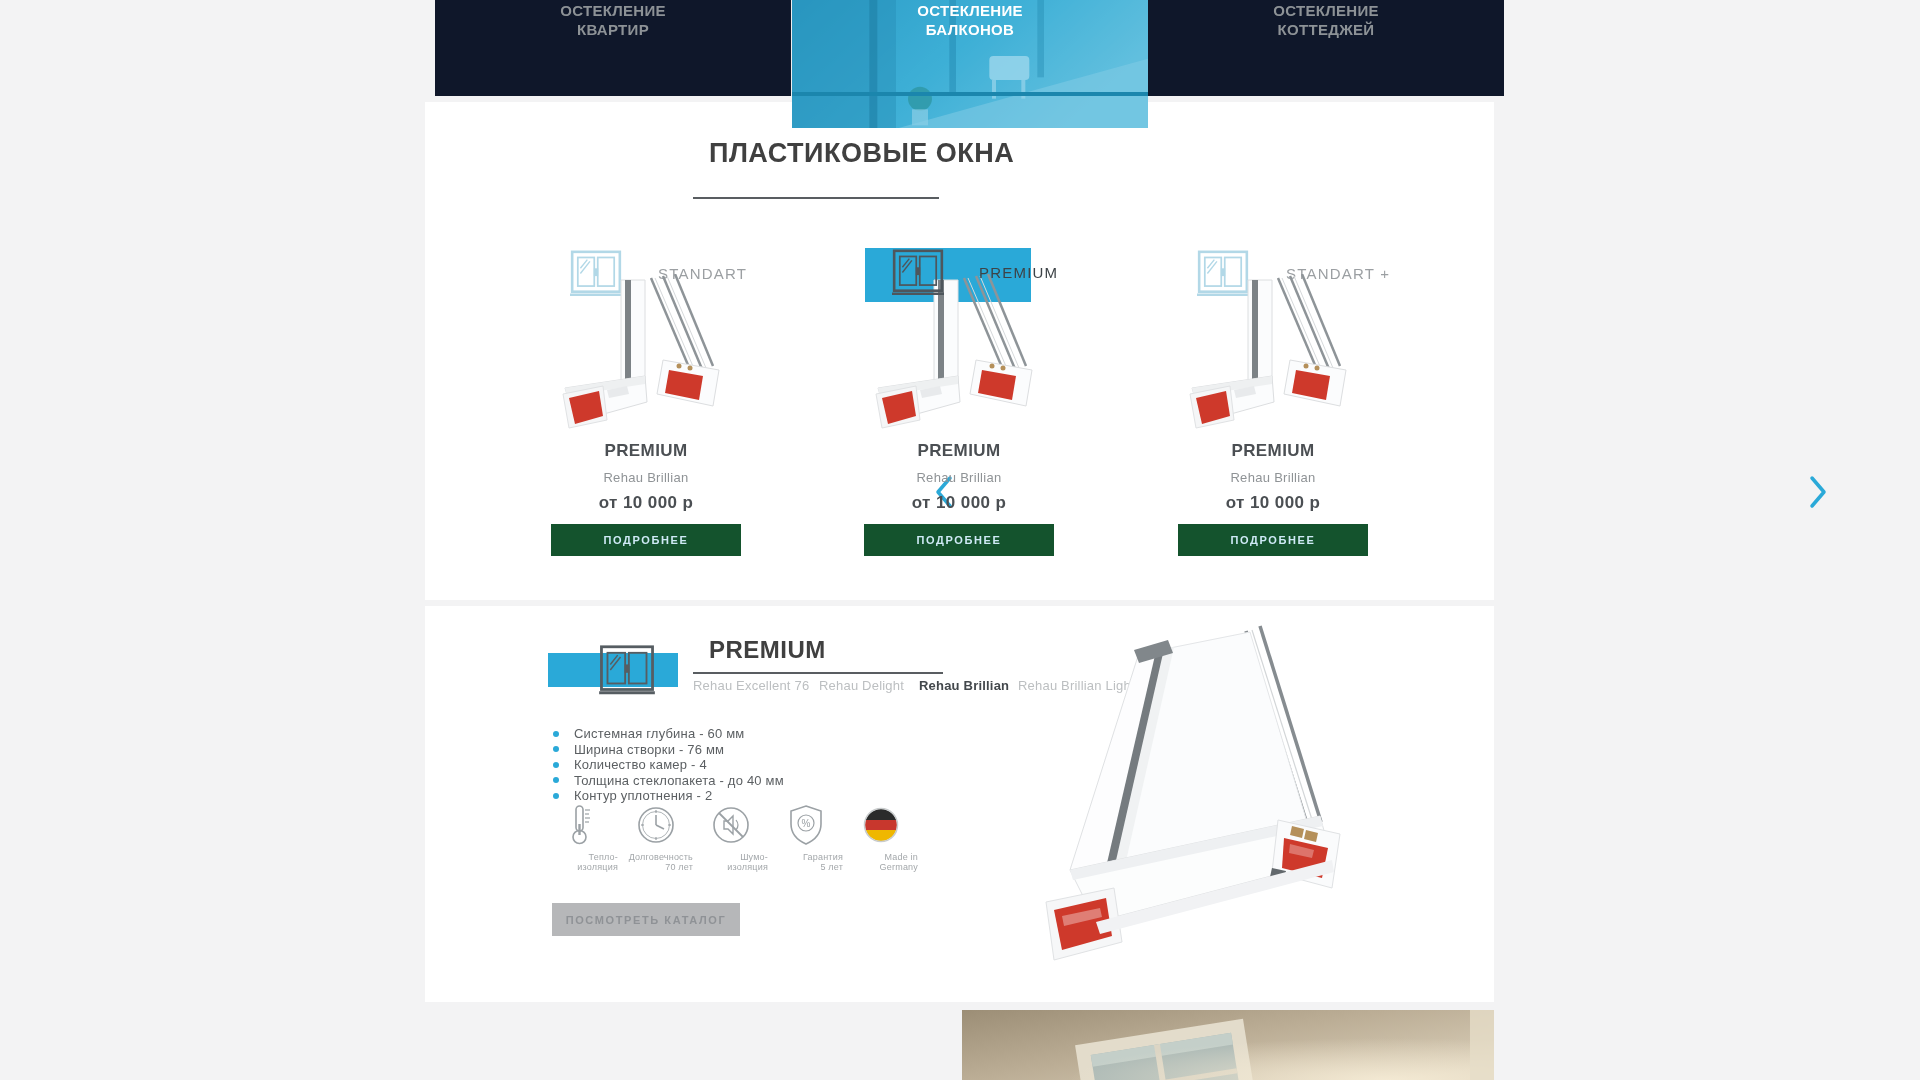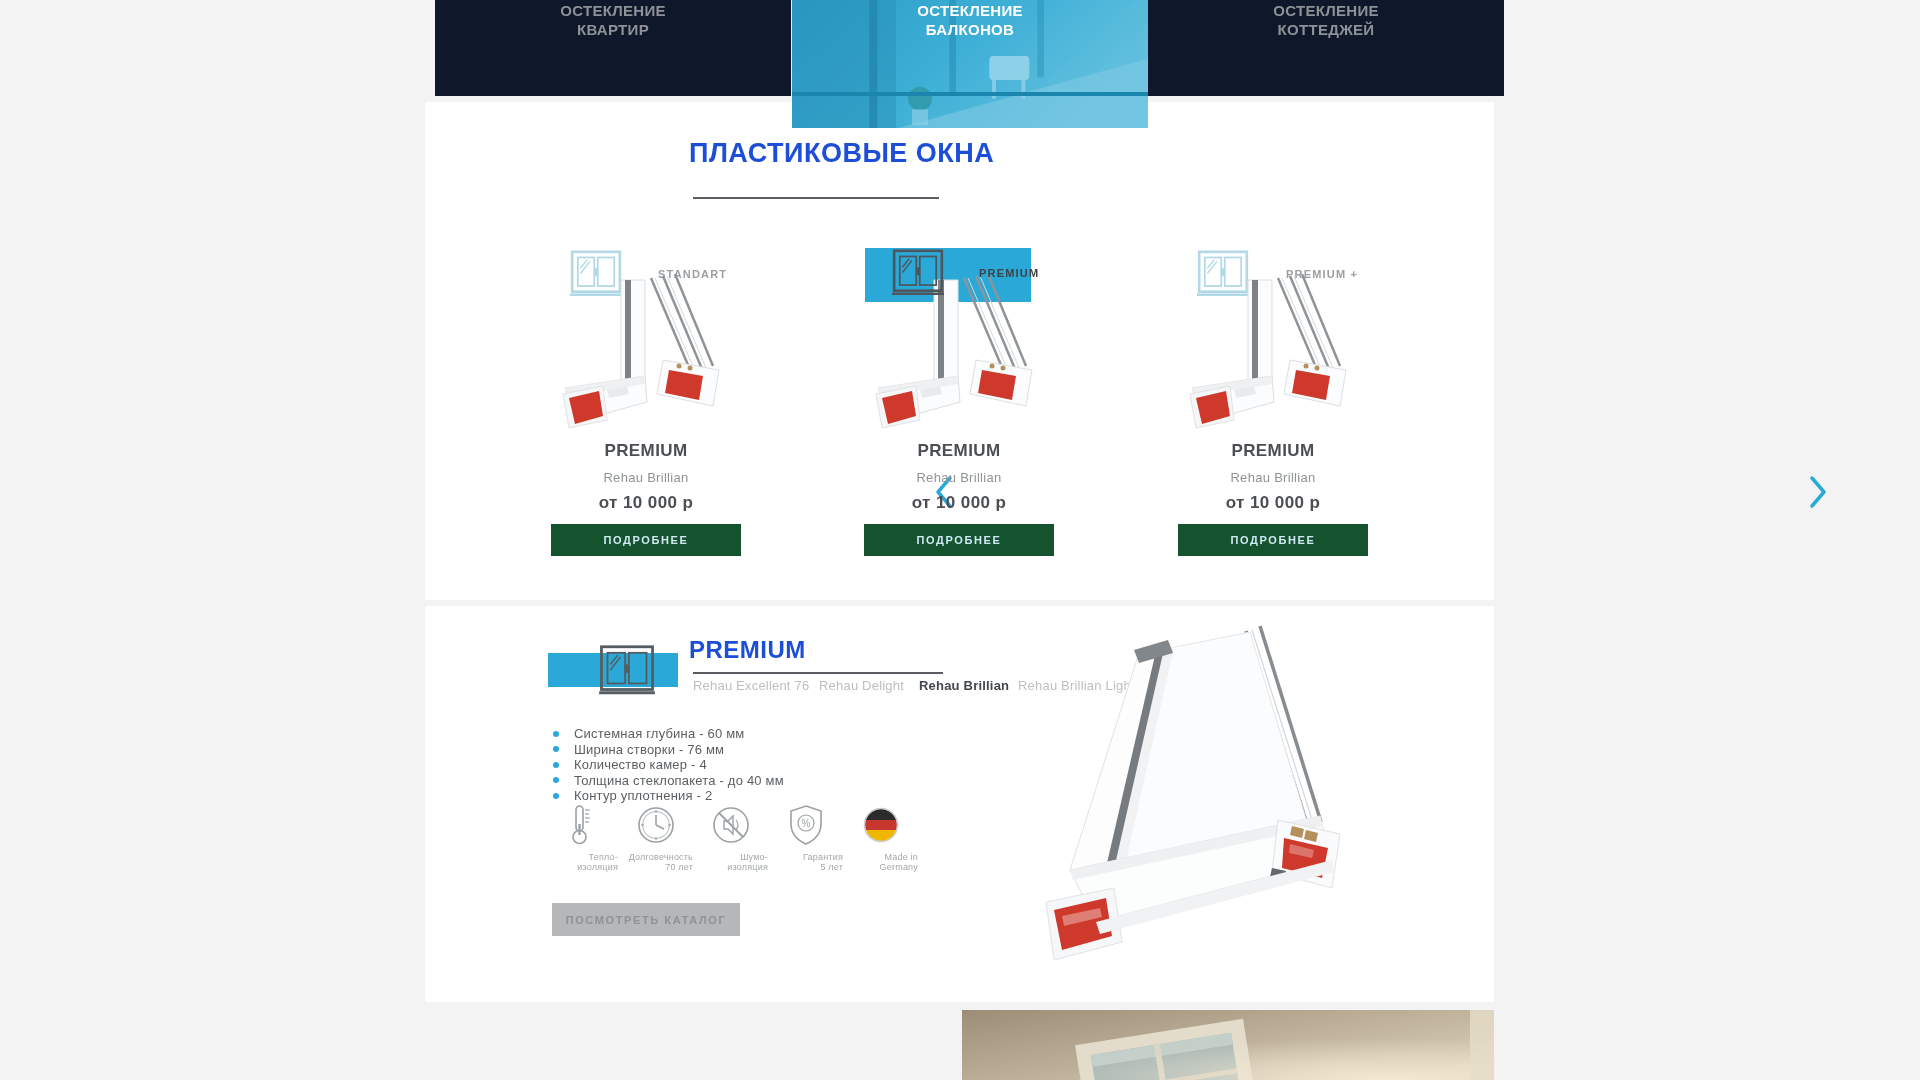--- a/index.html
+++ b/index.html
@@ -20,28 +20,28 @@
   .nav-tab:last-child{border-right:none;}
   .nav-tab .lbl{position:relative;z-index:3;display:block;}
   .nav-tab.active{color:#fff;border-right:none;}
   .nav-tab.active .photo{position:absolute;inset:0;z-index:1;}
   .nav-tab.active .strip{position:absolute;left:0;right:0;bottom:0;height:4px;background:#1b86ad;z-index:2;}
   
   .wcard{position:absolute;left:425px;width:1069px;background:#fff;}
   .sec1{top:102px;height:498px;}
   .sec2{top:606px;height:396px;}
   
-  .h-big{position:absolute;left:264px;top:36px;margin:0;font-size:27px;letter-spacing:.5px;color:#1d4ed8;font-weight:bold;}
+  .h-big{position:absolute;left:284px;top:36px;margin:0;font-size:27px;letter-spacing:.5px;color:#404040;font-weight:bold;}
   .h-underline{position:absolute;left:268px;height:2px;background:#595d61;}
   .sec1 .h-underline{top:95px;width:246px;}
   .sec2 .h-underline{top:66px;width:250px;}
   .sec2 .h-big{top:30px;font-size:24px;}
   
   .filter{position:absolute;display:flex;align-items:center;cursor:pointer;}
-  .filter .flabel{font-weight:bold;font-size:11px;letter-spacing:1.2px;color:#9b9fa2;}
+  .filter .flabel{font-weight:normal;font-size:15px;letter-spacing:1.2px;color:#9b9fa2;}
   .filter.active .flabel{color:#3d4347;}
   .f-standart{left:145px;top:143px;}
   .f-premium{left:440px;top:142px;}
   .f-premiumplus{left:772px;top:143px;}
   .blue-rect{position:absolute;left:440px;top:146px;width:166px;height:54px;background:#2aa9d8;}
   .win-ico{width:52px;height:57px;color:#b2d8e7;}
   .win-ico.dark{color:#4e565c;}
   .f-standart .flabel{margin-left:36px;}
   .f-premium{z-index:2;}
   .f-premium .win-ico{margin-left:27px;}
@@ -173,21 +173,21 @@
     <div class="filter f-premium active">
       <svg class="win-ico dark">
           <use href="#win-icon"></use>
         </svg>
       <span class="flabel">PREMIUM</span>
     </div>
     <div class="filter f-premiumplus">
       <svg class="win-ico">
           <use href="#win-icon"></use>
         </svg>
-      <span class="flabel">PREMIUM +</span>
+      <span class="flabel">STANDART +</span>
     </div>
 
     <button class="arrow left">
       <svg width="22" height="36" viewBox="0 0 22 36">
         <polyline points="17,4 5,18 17,32" fill="none" stroke="#2aa9d8" stroke-width="3.5" stroke-linecap="round" stroke-linejoin="round"></polyline>
       </svg>
     </button>
     <button class="arrow right">
       <svg width="22" height="36" viewBox="0 0 22 36">
         <polyline points="5,4 17,18 5,32" fill="none" stroke="#2aa9d8" stroke-width="3.5" stroke-linecap="round" stroke-linejoin="round"></polyline>

